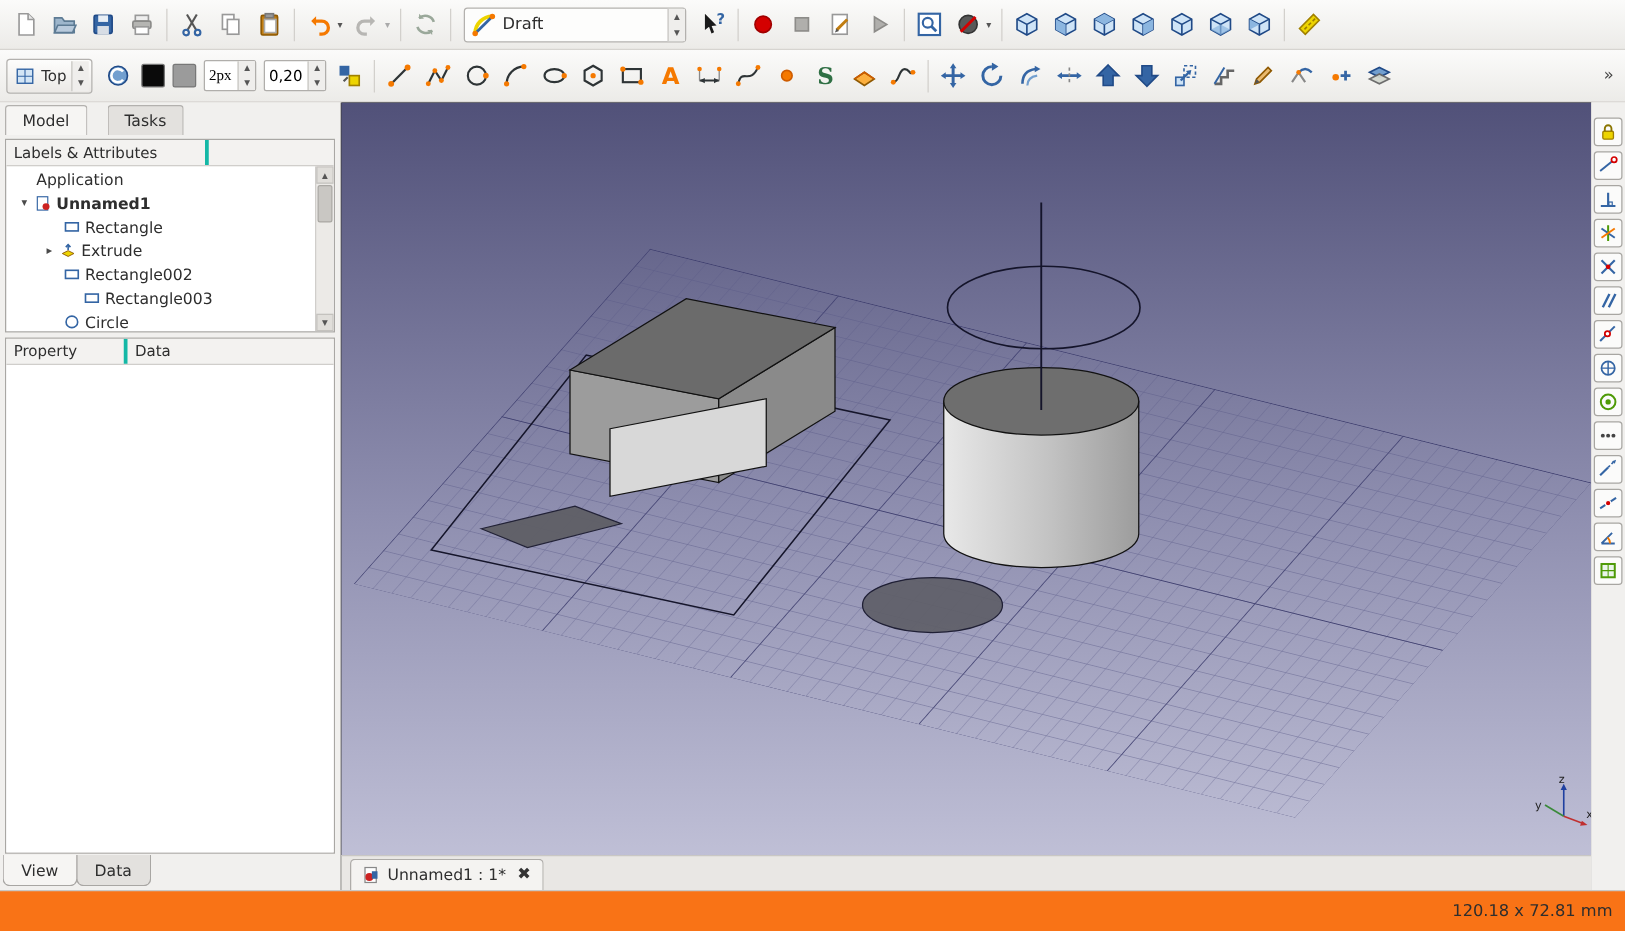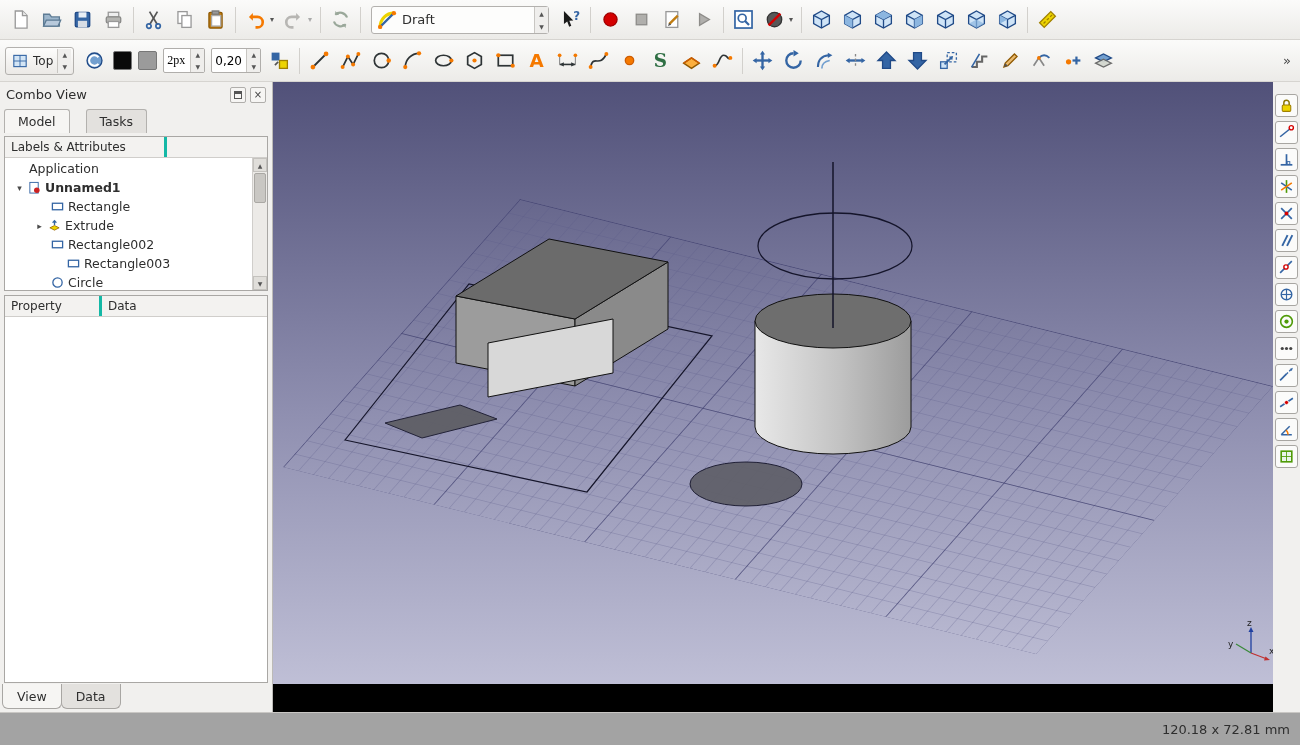--- a/index.html
+++ b/index.html
@@ -51,21 +51,21 @@
 .btab{padding:3px 14px;border:1px solid #a8a6a3;border-top:none;background:#e3e1de;font-size:12.5px;display:flex;align-items:center;border-radius:0 0 6px 6px;margin-right:-1px}
 .btab.active{background:#f6f5f3;z-index:2}
 #center{width:1000px;flex:none;display:flex;flex-direction:column;background:#000}
 #viewport{flex:none;display:block}
 #doctabbar{height:28px;background:#e9e7e4;display:flex;align-items:flex-end;padding-left:7px;border-top:1px solid #c9c7c4;flex:none}
 #doctab{display:flex;align-items:center;gap:6px;padding:4px 9px 5px;background:#f4f3f1;border:1px solid #aeaca9;border-bottom:none;border-radius:4px 4px 0 0;font-size:12.5px}
 #doctab .closex{font-weight:bold;color:#333;font-size:13px;margin-left:3px}
 #snapcol{width:27px;flex:none;background:#f1f0ee;display:flex;flex-direction:column;align-items:center;padding-top:12px;gap:4px}
 .snapbtn{width:23px;height:23px;border:1px solid #a8a6a2;border-radius:3px;background:#fbfbfa;display:flex;align-items:center;justify-content:center;flex:none}
 .snapbtn svg{width:17px;height:17px}
-#statusbar{height:33px;border-top:1px solid #c9c7c4;display:flex;align-items:center;justify-content:flex-end;padding:0 10px;font-size:13px;background:#a3a3a3}
+#statusbar{height:33px;border-top:1px solid #c9c7c4;display:flex;align-items:center;justify-content:flex-end;padding:0 10px;font-size:13px;background:#f97316}
 .chev{margin-left:auto;color:#444;font-size:13px;padding:0 4px;flex:none}
 b.docname{font-weight:bold}
 </style>
 </head>
 <body>
 
 <div id="tb1" class="tb-row">
   <button class="tbtn">
       <svg viewBox="0 0 16 16">
         <path d="M4 1.5h5.5L13 5v9.5H4z" fill="#fff" stroke="#999"></path>
@@ -470,30 +470,20 @@
         <path d="M2 6 8 3l6 3-6 3z" fill="#729fcf" stroke="#204a87"></path>
         <path d="M2 10 8 7l6 3-6 3z" fill="#d3d7cf" stroke="#666" opacity=".95"></path>
       </svg>
     </button>
   <span class="chev">»</span>
 </div>
 
 <div id="main">
 
   <div id="combo">
-    <div id="combo-title">
-      <span>Combo View</span>
-      <span style="flex:1"></span>
-      <span class="wbtn">
-          <span class="floatglyph"></span>
-        </span>
-      <span class="wbtn">
-          <span>×</span>
-        </span>
-    </div>
     <div id="combo-tabs">
       <div class="ctab active"><span>Model</span></div>
       <div class="ctab"><span>Tasks</span></div>
     </div>
     <div id="treeframe">
       <div class="gridhead">
         <div class="hcell" style="width:162px">Labels &amp; Attributes</div>
         <div style="flex:1"></div>
       </div>
       <div id="treebody">
@@ -624,20 +614,31 @@
         <path d="M978 545l-2.5 5h5z" fill="#2040a0" stroke="none"></path>
         <line x1="978" y1="571" x2="963" y2="562" stroke="#3a8a3a"></line>
         <line x1="978" y1="571" x2="994" y2="577" stroke="#c03030"></line>
         <path d="M997 578l-4.5-3.5-1.5 4z" fill="#c03030" stroke="none"></path>
         <text x="974" y="544" font-size="9" fill="#222" stroke="none" font-family="DejaVu Sans">z</text>
         <text x="955" y="565" font-size="9" fill="#222" stroke="none" font-family="DejaVu Sans">y</text>
         <text x="996" y="572" font-size="9" fill="#222" stroke="none" font-family="DejaVu Sans">x</text>
       </g>
     </svg>
 
+    <div id="doctabbar">
+      <div id="doctab">
+        <svg width="14" height="14" viewBox="0 0 14 14">
+            <rect x="2" y="1" width="9" height="12" fill="#fff" stroke="#888"></rect>
+            <circle cx="5.5" cy="8.5" r="3.2" fill="#cc2222"></circle>
+            <rect x="7.5" y="4" width="4.5" height="6" fill="#3465a4"></rect>
+          </svg>
+        <span>Unnamed1 : 1*</span>
+        <span class="closex">✖</span>
+      </div>
+    </div>
   </div>
 
   <div id="snapcol">
     <div class="snapbtn">
         <svg viewBox="0 0 16 16">
           <rect x="4" y="7.5" width="8" height="6" rx="1" fill="#edd400" stroke="#a08000"></rect>
           <path d="M5.5 7.5v-2a2.5 2.5 0 0 1 5 0v2" fill="none" stroke="#8a7500" stroke-width="1.4"></path>
         </svg>
       </div>
     <div class="snapbtn">

